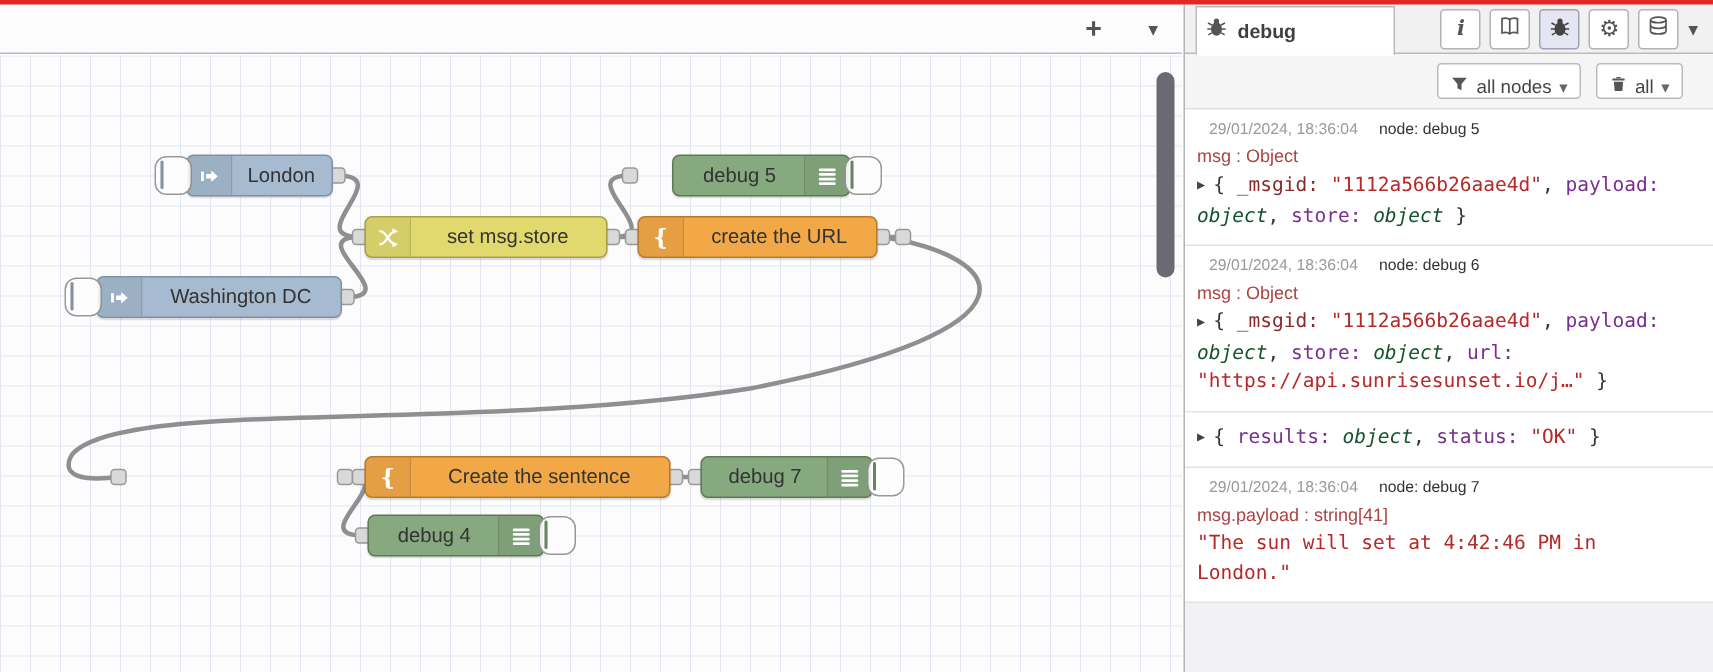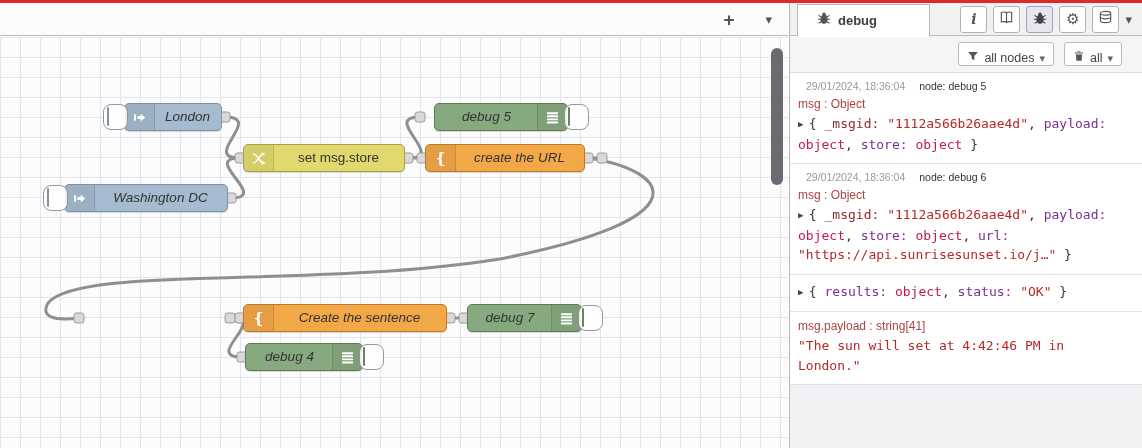--- a/index.html
+++ b/index.html
@@ -20,42 +20,42 @@
         linear-gradient(to bottom,#e3e6f2 1px,transparent 1px) 0 0/20px 20px,
         #fcfcfd;}
   #wires{position:absolute;left:0;top:0;width:788px;height:411px;z-index:1;}
   #vscroll-thumb{position:absolute;left:771px;top:11px;width:12px;height:137px;border-radius:7px;
       background:#6a6a72;z-index:8;cursor:pointer;}
 
   .node{position:absolute;height:28px;border:1px solid #999;border-radius:5px;box-sizing:border-box;
       box-shadow:0 1px 1px rgba(0,0,0,.14);z-index:3;cursor:pointer;}
   .node .lbl{position:absolute;left:0;right:0;top:0;bottom:0;line-height:26px;text-align:center;
       font-size:13.5px;color:#333;white-space:nowrap;overflow:hidden;}
-  .node .lbl.ital{font-style:italic;}
+  .node .lbl.ital{}
   .node .icon-area{position:absolute;top:0;bottom:0;width:29px;background:rgba(0,0,0,.055);
       display:flex;align-items:center;justify-content:center;}
   .node .icon-area.left{left:0;border-right:1px solid rgba(0,0,0,.12);border-radius:4px 0 0 4px;}
   .node .icon-area.right{right:0;border-left:1px solid rgba(0,0,0,.12);border-radius:0 4px 4px 0;}
   .node .lbl.pad-l{padding-left:29px;}
   .node .lbl.pad-r{padding-right:29px;}
   .nbtn{position:absolute;top:0;width:25px;height:26px;border:1px solid #999;border-radius:8px;
       background:#fdfdfd;box-sizing:border-box;padding:3px;z-index:-1;cursor:pointer;}
   .nbtn.left{left:-22px;}
   .nbtn.right{right:-22px;}
   .nbtn .fill{width:100%;height:100%;border:1px solid rgba(0,0,0,.22);border-radius:4px;box-sizing:border-box;}
   .brace-glyph{color:#fff;font-family:"DejaVu Serif",serif;font-size:15px;font-weight:bold;}
 
   
   #sidebar{position:absolute;left:789px;top:3px;width:353px;height:445px;background:#f2f2f4;
       border-left:1px solid #b5b5b5;box-sizing:border-box;}
   #sb-tabbar{position:relative;height:33px;background:#f1f1f1;border-bottom:1px solid #bbb;
       display:flex;align-items:center;box-sizing:border-box;}
   #sb-tab{display:flex;align-items:center;gap:7px;margin-left:7px;width:133px;height:33px;
       background:#fff;border:1px solid #bbb;border-bottom:1px solid #fff;box-sizing:border-box;
-      padding-left:19px;position:relative;top:1px;z-index:2;cursor:pointer;}
+      padding-left:6px;position:relative;top:1px;z-index:2;cursor:pointer;}
   #sb-tab .tab-label{font-size:13px;font-weight:bold;color:#3f3f3f;}
   #sb-tools{display:flex;gap:6px;margin-left:auto;align-items:center;}
   .tool-btn{width:27px;height:27px;border:1px solid #b3b3b3;border-radius:3px;background:#fff;
       display:flex;align-items:center;justify-content:center;cursor:pointer;padding:0;}
   .tool-btn.active{background:#e6e6f2;border-color:#9f9fbe;}
   #sb-tools-caret{color:#555;font-size:13px;margin:0 10px 0 6px;cursor:pointer;}
   #sb-filterbar{height:36px;display:flex;justify-content:flex-end;align-items:center;gap:10px;
       padding-right:20px;background:#f5f5f6;}
   .filter-btn{display:flex;align-items:flex-end;gap:5px;height:24px;border:1px solid #bbb;border-radius:3px;
       background:#fff;font-size:12.5px;color:#444;padding:0 8px;cursor:pointer;
@@ -66,21 +66,21 @@
   .msg .meta{font-size:10.5px;color:#999;margin-bottom:5px;margin-left:8px;}
   .msg .meta .src{color:#333;margin-left:14px;}
   .msg .prop{font-size:12px;color:#a94442;margin-bottom:3px;}
   .msg .body{font-family:"DejaVu Sans Mono",monospace;font-size:13px;line-height:19.5px;color:#333;
       word-wrap:break-word;cursor:pointer;}
   .tk-arrow{font-size:9px;color:#444;vertical-align:1px;}
   .tk-plain{color:#333;}
   .tk-key{color:#792e90;}
   .tk-keyid{color:#8a2a2a;}
   .tk-str{color:#b72828;}
-  .tk-obj{color:#be185d;}
+  .tk-obj{color:#14532d;font-style:italic;}
 </style>
 </head>
 <body>
 
 <div id="app">
   <div id="top-strip" style="background: rgb(225, 39, 39);"></div>
 
   <div id="canvas-tabbar">
     <button id="add-flow-btn">+</button>
     <span id="flow-list-caret">▾</span>
@@ -146,21 +146,21 @@
               <path d="M2 3.3C5.6 3.3 6.8 6.4 8 8c1.2 1.6 2.4 4.7 6 4.7"></path>
             </g>
             <g fill="#fff">
               <path d="M11.3 1.2 15.4 3.3 11.3 5.4z"></path>
               <path d="M11.3 10.6 15.4 12.7 11.3 14.8z"></path>
             </g>
           </svg>
         </span>
         <span class="lbl pad-l">set msg.store</span>
       </div>
-      <div class="node" style="left: 434px; top: 66px; width: 134px; background: rgb(135, 169, 128); border-color: rgb(93, 122, 82); padding-left: 13px;">
+      <div class="node" style="left: 448px; top: 66px; width: 119px; background: rgb(135, 169, 128); border-color: rgb(93, 122, 82); padding-left: 13px;">
         <span class="icon-area right">
           <svg width="15" height="15" viewBox="0 0 16 16">
             <g fill="#fff">
               <rect x="2" y="2.4" width="12" height="2" rx=".9"></rect>
               <rect x="2" y="5.7" width="12" height="2" rx=".9"></rect>
               <rect x="2" y="9" width="12" height="2" rx=".9"></rect>
               <rect x="2" y="12.3" width="12" height="2" rx=".9"></rect>
             </g>
           </svg>
         </span>
@@ -299,18 +299,19 @@
         </div>
         <div class="msg">
           <div class="meta"><span>29/01/2024, 18:36:04</span><span class="src">node: debug 6</span></div>
           <div class="prop">msg : Object</div>
           <div class="body"><span class="tk-arrow">▶ </span><span class="tk-plain">{ </span><span class="tk-keyid">_msgid: </span><span class="tk-str">"1112a566b26aae4d"</span><span class="tk-plain">, </span><span class="tk-key">payload: </span><span class="tk-obj">object</span><span class="tk-plain">, </span><span class="tk-key">store: </span><span class="tk-obj">object</span><span class="tk-plain">, </span><span class="tk-key">url: </span><span class="tk-str">"https://api.sunrisesunset.io/j…"</span><span class="tk-plain"> }</span></div>
         </div>
         <div class="msg">
           <div class="body"><span class="tk-arrow">▶ </span><span class="tk-plain">{ </span><span class="tk-key">results: </span><span class="tk-obj">object</span><span class="tk-plain">, </span><span class="tk-key">status: </span><span class="tk-str">"OK"</span><span class="tk-plain"> }</span></div>
         </div>
         <div class="msg">
+          <div class="meta"><span>29/01/2024, 18:36:04</span><span class="src">node: debug 7</span></div>
           <div class="prop">msg.payload : string[41]</div>
           <div class="body"><span class="tk-str">"The sun will set at 4:42:46 PM in London."</span></div>
         </div>
       </div>
   </div>
 </div>
 
 </body></html>

